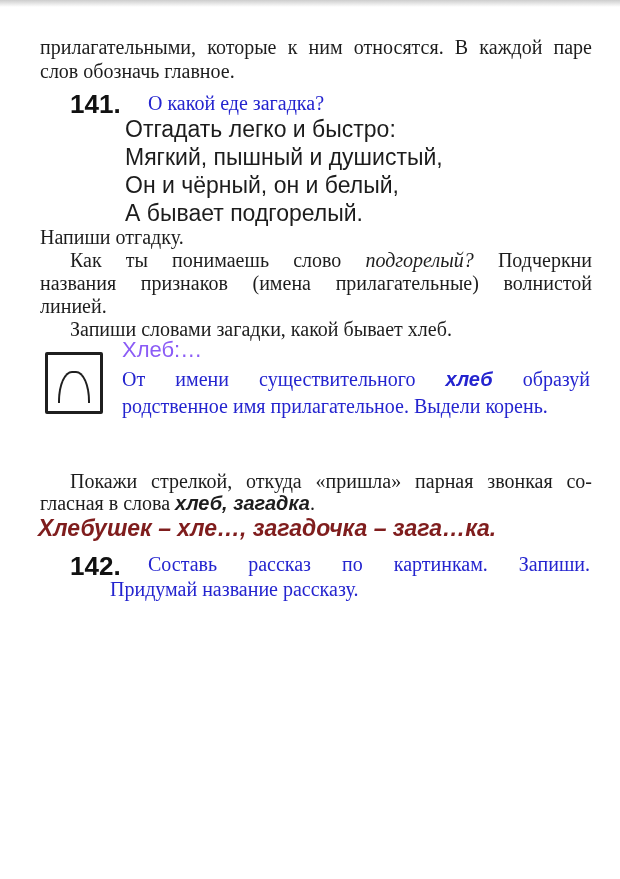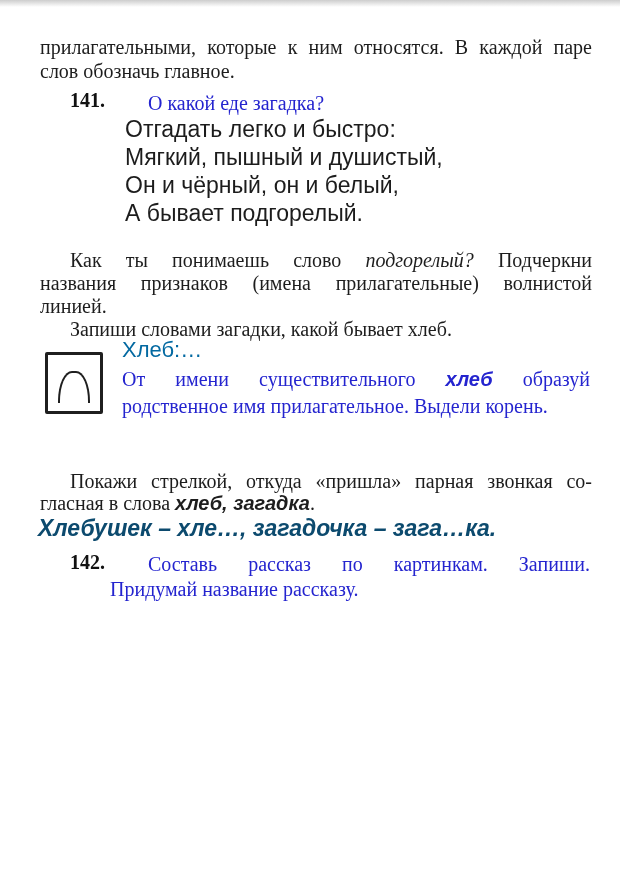--- a/index.html
+++ b/index.html
@@ -14,31 +14,31 @@
     position: absolute; top: 0; left: 0; right: 0; height: 7px;
     background: linear-gradient(#cdcdcd, #ffffff);
   }
   .line { position: absolute; white-space: nowrap; }
   .serif {
     font-family: "Liberation Serif", serif;
     font-size: 20px;
     color: #1d1d1d;
     line-height: 23px;
   }
-  .sans { font-family: "Liberation Sans", sans-serif; color: #0369a1; }
+  .sans { font-family: "Liberation Sans", sans-serif; color: #8b5cf6; }
   .blue { color: #2424cf; }
   .just {
     white-space: normal;
     text-align: justify;
     text-align-last: justify;
   }
   .exnum {
-    font-family: Liberation Serif, serif;
+    font-family: Liberation Sans, sans-serif;
     font-weight: bold;
-    font-size: 20px;
+    font-size: 26px;
     color: #111111;
     text-align: right;
   }
   .poem {
     position: absolute;
     font-family: "Liberation Sans", sans-serif;
     font-size: 23px;
     line-height: 28px;
     color: #1c1c1c;
   }
@@ -78,37 +78,38 @@
   <div class="line exnum" style="top:89px; left:70px;">141.</div>
   <div class="line serif blue" style="top:92px; left:148px;">О какой еде загадка?</div>
 
   <div class="poem" style="top:115px; left:125px;">
     <div>Отгадать легко и быстро:</div>
     <div>Мягкий, пышный и душистый,</div>
     <div>Он и чёрный, он и белый,</div>
     <div>А бывает подгорелый.</div>
   </div>
 
+  <div class="line serif" style="top:226px; left:40px;">Напиши отгадку.</div>
 
   <div class="line serif just" style="top:249px; left:40px; width:552px; text-indent:30px;"><span>Как ты понимаешь слово </span><i>подгорелый?</i><span> Подчеркни</span></div>
   <div class="line serif just" style="top:272px; left:40px; width:552px;">названия признаков (имена прилагательные) волнистой</div>
   <div class="line serif" style="top:295px; left:40px;">линией.</div>
 
   <div class="line serif" style="top:318px; left:70px;">Запиши словами загадки, какой бывает хлеб.</div>
 
   <div class="root-box">
     <div class="root-arc"></div>
   </div>
 
   <div class="line sans hleb-label" style="top:337px; left:122px;">Хлеб:…</div>
   <div class="line serif blue just" style="top:368px; left:122px; width:468px;"><span>От имени существительного </span><span class="bold-ital-sans">хлеб</span><span> образуй</span></div>
   <div class="line serif blue" style="top:395px; left:122px;">родственное имя прилагательное. Выдели корень.</div>
 
 
   <div class="line serif just" style="top:470px; left:40px; width:552px; text-indent:30px;">Покажи стрелкой, откуда «пришла» парная звонкая со-</div>
   <div class="line serif" style="top:492px; left:40px;"><span>гласная в слова </span><span class="bold-ital-sans">хлеб, загадка</span><span>.</span></div>
 
-  <div class="line bold-ital-sans" style="top:515px; left:38px; font-size:23px; color:#0c4a6e;">Хлебушек – хле…, загадочка – зага…ка.</div>
+  <div class="line bold-ital-sans" style="top:515px; left:38px; font-size:23px; color:#7f1d1d;">Хлебушек – хле…, загадочка – зага…ка.</div>
 
   <div class="line exnum" style="top:551px; left:70px;">142.</div>
   <div class="line serif blue" style="top:578px; left:110px;">Придумай название рассказу.</div>
   <div class="line serif blue just" style="top:553px; left:148px; width:442px;">Составь рассказ по картинкам. Запиши.</div>
 </div>
 
 </body></html>

